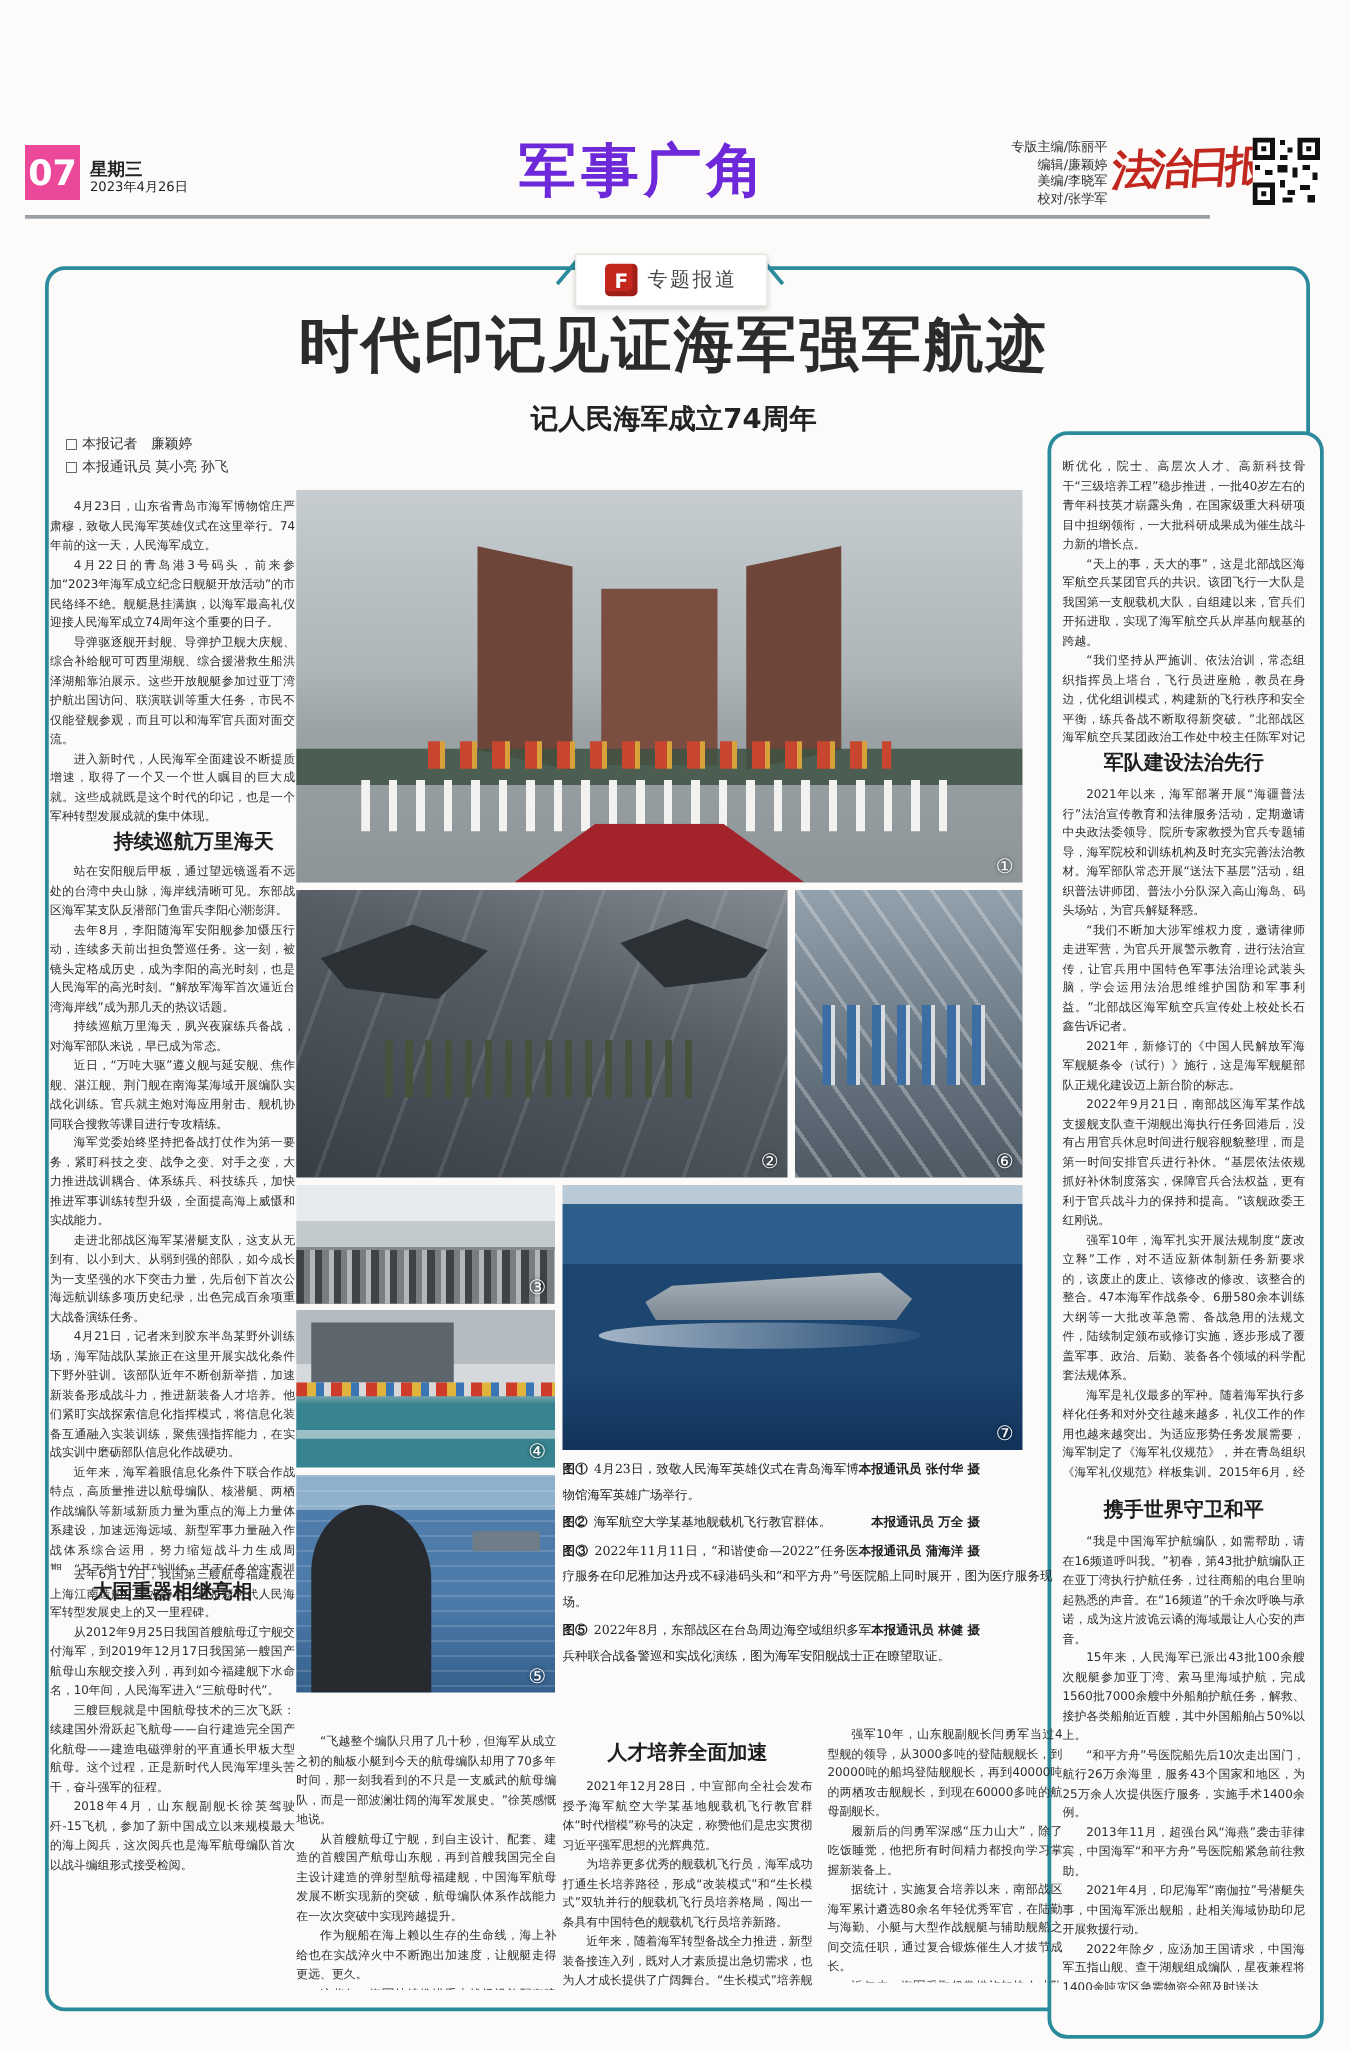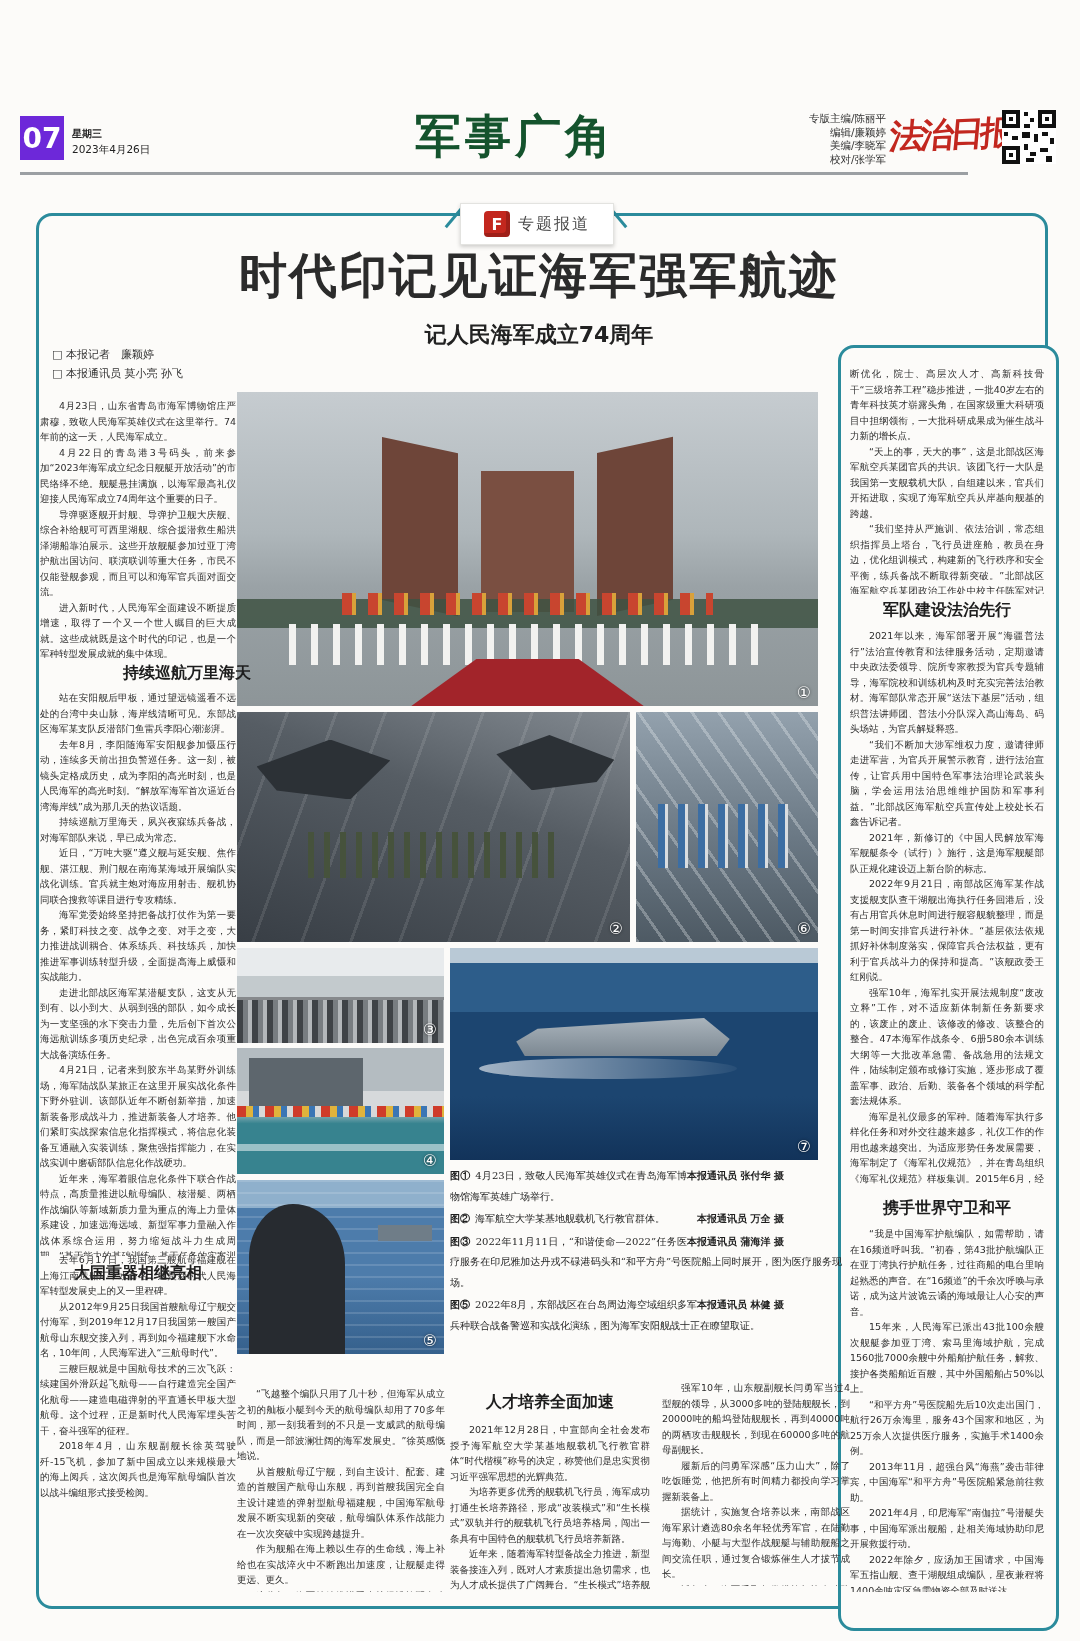--- a/index.html
+++ b/index.html
@@ -1,26 +1,26 @@
 <!DOCTYPE html>
 <html><head>
 <meta charset="utf-8">
 <style>
   html,body{margin:0;padding:0;background:#e9e8e6;}
   .page{position:relative;width:1080px;height:1641px;margin:0 auto;background:#fcfbf9;
         font-family:"DejaVu Sans","Liberation Sans",sans-serif;overflow:hidden;color:#2e2e2e;}
   
-  .pagenum{position:absolute;left:20px;top:116px;width:44px;height:44px;background:#6d28d9;
+  .pagenum{position:absolute;left:20px;top:116px;width:44px;height:44px;background:#ec4899;
            color:#fff;font-weight:bold;font-size:28px;display:flex;align-items:center;justify-content:center;}
-  .weekday{position:absolute;left:72px;top:127px;font-size:10px;font-weight:bold;color:#222;}
+  .weekday{position:absolute;left:72px;top:127px;font-size:14px;font-weight:bold;color:#222;}
   .dateline{position:absolute;left:72px;top:143px;font-size:10.5px;color:#222;}
   .hdr-rule{position:absolute;left:20px;top:172px;width:948px;height:3px;background:#9b9fa3;}
   .section-title{position:absolute;left:395px;top:106px;width:240px;text-align:center;
                  font-family:"DejaVu Serif","Liberation Serif",serif;font-size:46px;font-weight:800;
-                 color:#14532d;letter-spacing:4px;}
+                 color:#6d28d9;letter-spacing:4px;}
   .credits{position:absolute;left:756px;top:112px;width:130px;text-align:right;
            font-size:10.5px;line-height:13.5px;color:#333;}
   .masthead{position:absolute;left:890px;top:112px;width:112px;font-family:"DejaVu Serif","Liberation Serif",serif;
             font-size:34px;font-weight:800;color:#c2271f;letter-spacing:-4px;
             transform:skewX(-7deg) rotate(-2deg);white-space:nowrap;}
   .qr{position:absolute;left:1002px;top:110px;}
   
   .frame{position:absolute;left:36px;top:213px;width:1006px;height:1390px;
          border:3px solid #2b8b9c;border-radius:16px;}
   .right-box{position:absolute;left:838px;top:345px;width:215px;height:1280px;
@@ -211,21 +211,21 @@
     <span class="ph-badge">⑤</span>
   </div>
 
   <div class="chunk" style="left:40px;top:398px;width:196px;height:260px;">
     <p>4月23日，山东省青岛市海军博物馆庄严肃穆，致敬人民海军英雄仪式在这里举行。74年前的这一天，人民海军成立。</p>
     <p>4月22日的青岛港3号码头，前来参加“2023年海军成立纪念日舰艇开放活动”的市民络绎不绝。舰艇悬挂满旗，以海军最高礼仪迎接人民海军成立74周年这个重要的日子。</p>
     <p>导弹驱逐舰开封舰、导弹护卫舰大庆舰、综合补给舰可可西里湖舰、综合援潜救生船洪泽湖船靠泊展示。这些开放舰艇参加过亚丁湾护航出国访问、联演联训等重大任务，市民不仅能登舰参观，而且可以和海军官兵面对面交流。</p>
     <p>进入新时代，人民海军全面建设不断提质增速，取得了一个又一个世人瞩目的巨大成就。这些成就既是这个时代的印记，也是一个军种转型发展成就的集中体现。</p>
 
   </div>
-  <div class="sec-h" style="left:40px;top:663px;width:230px;margin-left:32px;">持续巡航万里海天</div>
+  <div class="sec-h" style="left:40px;top:663px;width:230px;">持续巡航万里海天</div>
   <div class="chunk" style="left:40px;top:690px;width:196px;height:566px;">
     <p>站在安阳舰后甲板，通过望远镜遥看不远处的台湾中央山脉，海岸线清晰可见。东部战区海军某支队反潜部门鱼雷兵李阳心潮澎湃。</p>
     <p>去年8月，李阳随海军安阳舰参加慑压行动，连续多天前出担负警巡任务。这一刻，被镜头定格成历史，成为李阳的高光时刻，也是人民海军的高光时刻。“解放军海军首次逼近台湾海岸线”成为那几天的热议话题。</p>
     <p>持续巡航万里海天，夙兴夜寐练兵备战，对海军部队来说，早已成为常态。</p>
     <p>近日，“万吨大驱”遵义舰与延安舰、焦作舰、湛江舰、荆门舰在南海某海域开展编队实战化训练。官兵就主炮对海应用射击、舰机协同联合搜救等课目进行专攻精练。</p>
     <p>海军党委始终坚持把备战打仗作为第一要务，紧盯科技之变、战争之变、对手之变，大力推进战训耦合、体系练兵、科技练兵，加快推进军事训练转型升级，全面提高海上威慑和实战能力。</p>
     <p>走进北部战区海军某潜艇支队，这支从无到有、以小到大、从弱到强的部队，如今成长为一支坚强的水下突击力量，先后创下首次公海远航训练多项历史纪录，出色完成百余项重大战备演练任务。</p>
     <p>4月21日，记者来到胶东半岛某野外训练场，海军陆战队某旅正在这里开展实战化条件下野外驻训。该部队近年不断创新举措，加速新装备形成战斗力，推进新装备人才培养。他们紧盯实战探索信息化指挥模式，将信息化装备互通融入实装训练，聚焦强指挥能力，在实战实训中磨砺部队信息化作战硬功。</p>
     <p>近年来，海军着眼信息化条件下联合作战特点，高质量推进以航母编队、核潜艇、两栖作战编队等新域新质力量为重点的海上力量体系建设，加速远海远域、新型军事力量融入作战体系综合运用，努力缩短战斗力生成周期。“基于能力的基础训练、基于任务的实案训练”等一批战法训法在部队广泛推广，一系列立足困难复杂条件的演习演练相继展开。</p>
 

